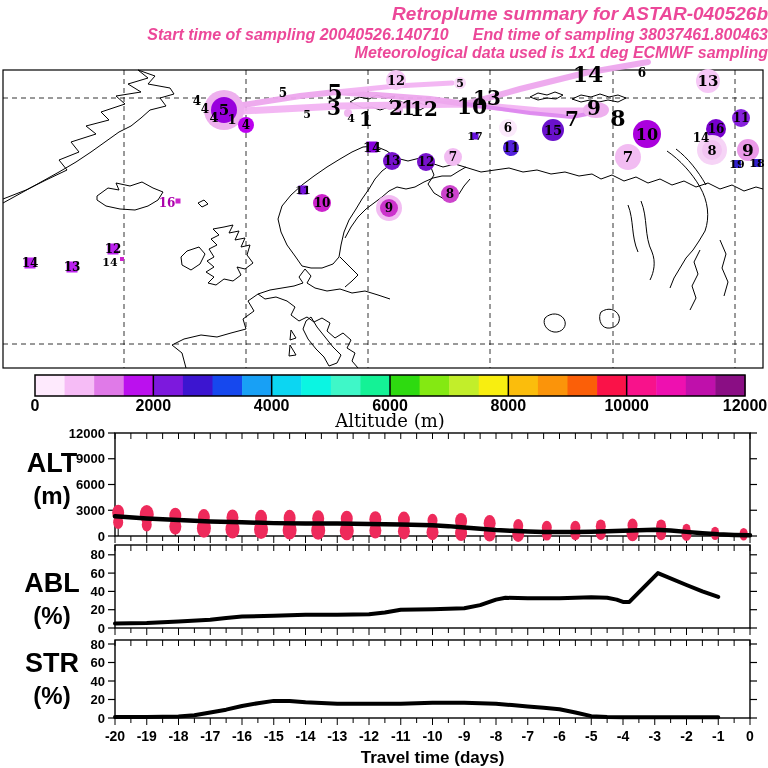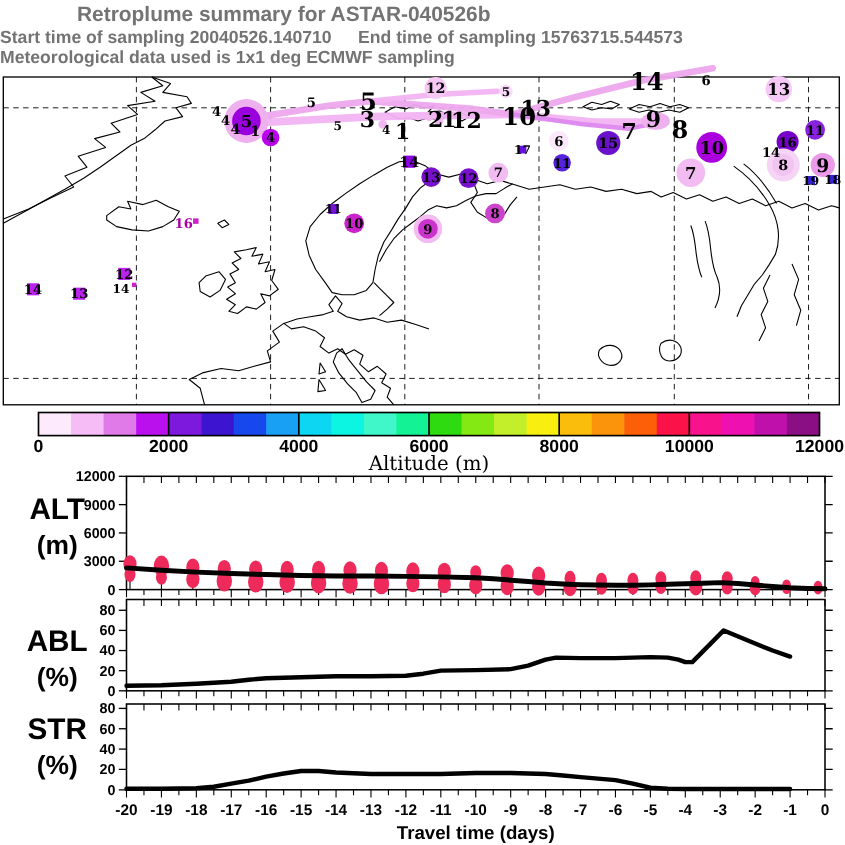--- a/index.html
+++ b/index.html
@@ -1,30 +1,30 @@
 <!DOCTYPE html>
 <html><head>
 <meta charset="utf-8">
 <style>
   html,body{margin:0;padding:0;background:#fff;}
   .page{position:relative;width:768px;height:768px;background:#fff;overflow:hidden;
         font-family:"Liberation Sans",sans-serif;}
-  .titles{position:absolute;top:0;left:0;width:768px;text-align:left;color:#737373;}
+  .titles{position:absolute;top:0;left:0;width:768px;text-align:right;color:#ec4899;font-style:italic;}
   .t1{font-size:19px;font-weight:bold;margin:3px 0 0 70px;letter-spacing:0px;}
   .t2{font-size:16px;font-weight:bold;margin-top:1px;}
   .t3{font-size:16px;font-weight:bold;margin-top:0px;}
   svg{position:absolute;top:0;left:0;}
 </style>
 </head>
 <body>
 
 <div class="page">
   <div class="titles">
     <div class="t1">Retroplume summary for ASTAR-040526b</div>
-    <div class="t2">Start time of sampling 20040526.140710   End time of sampling 15763715.544573</div>
+    <div class="t2">Start time of sampling 20040526.140710   End time of sampling 38037461.800463</div>
     <div class="t3">Meteorological data used is 1x1 deg ECMWF sampling</div>
   </div>
   <svg id="fig" width="768" height="768" viewBox="0 0 768 768">
       <rect x="3" y="70" width="760" height="298" fill="#ffffff" stroke="#000" stroke-width="1.2"></rect>
       <line x1="124" y1="70" x2="124" y2="368" stroke="#000" stroke-width="0.8" stroke-dasharray="5,4"></line>
       <line x1="246" y1="70" x2="246" y2="368" stroke="#000" stroke-width="0.8" stroke-dasharray="5,4"></line>
       <line x1="368" y1="70" x2="368" y2="368" stroke="#000" stroke-width="0.8" stroke-dasharray="5,4"></line>
       <line x1="490" y1="70" x2="490" y2="368" stroke="#000" stroke-width="0.8" stroke-dasharray="5,4"></line>
       <line x1="613" y1="70" x2="613" y2="368" stroke="#000" stroke-width="0.8" stroke-dasharray="5,4"></line>
       <line x1="735" y1="70" x2="735" y2="368" stroke="#000" stroke-width="0.8" stroke-dasharray="5,4"></line>

